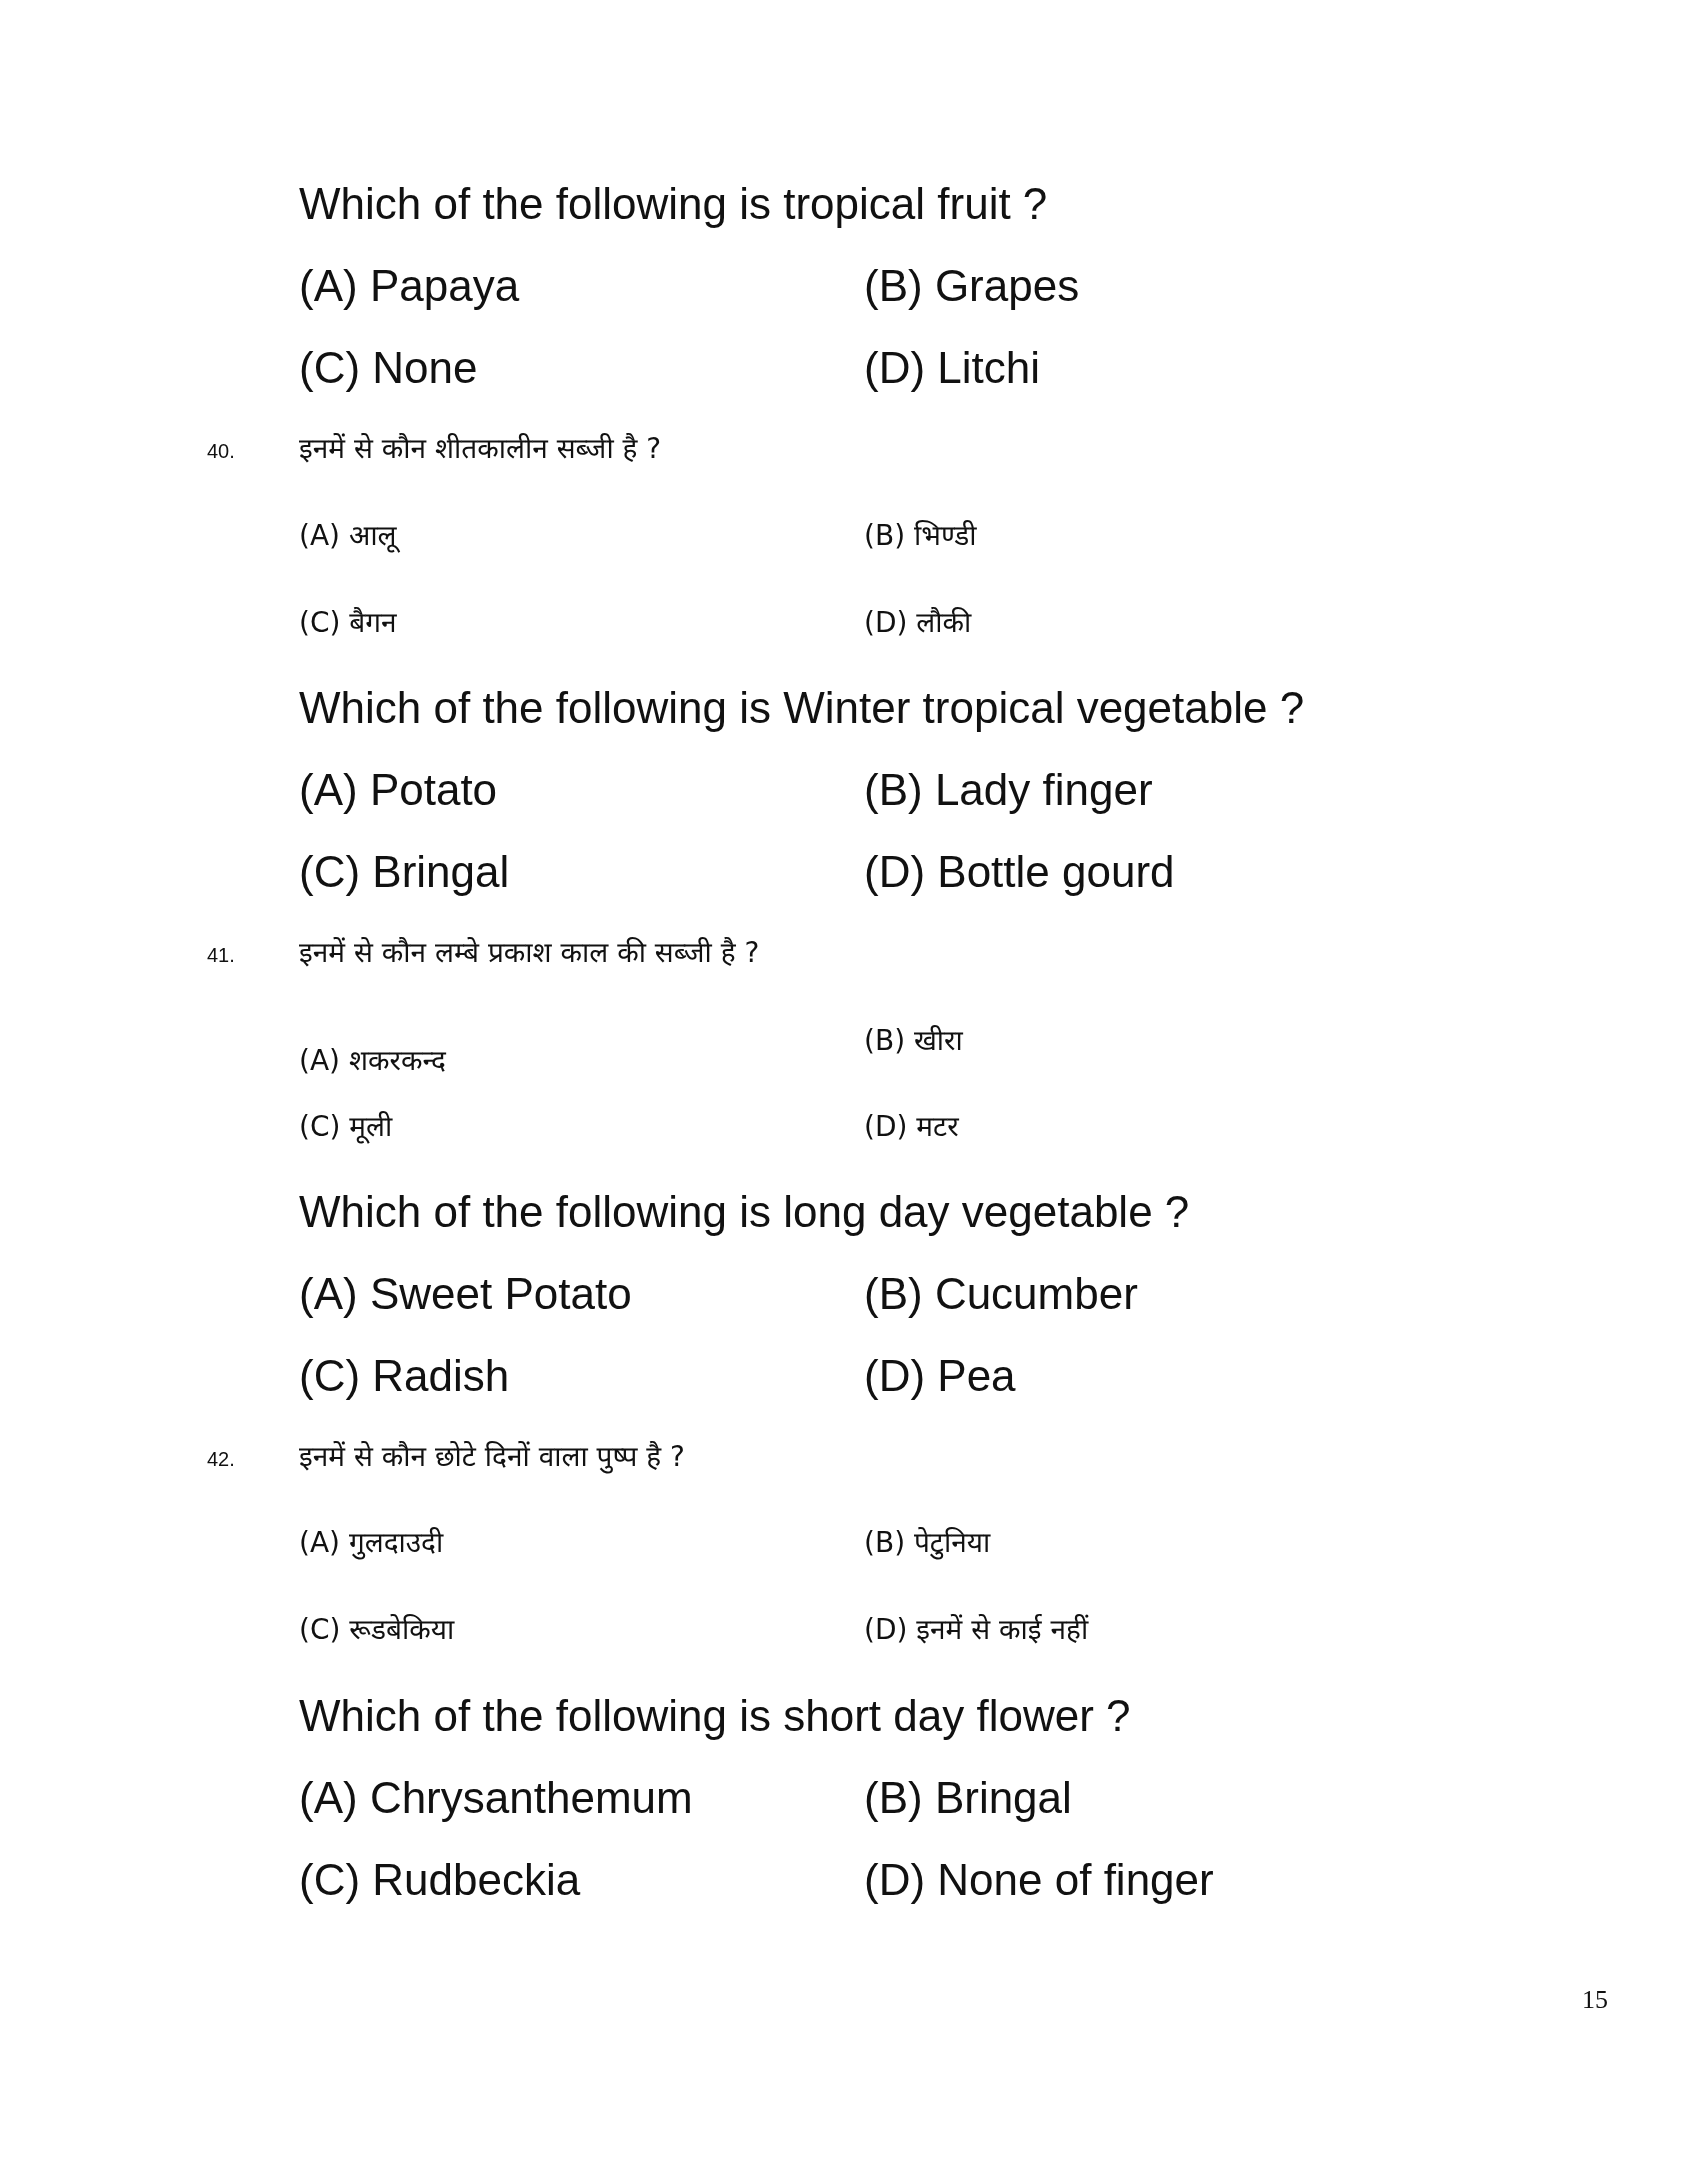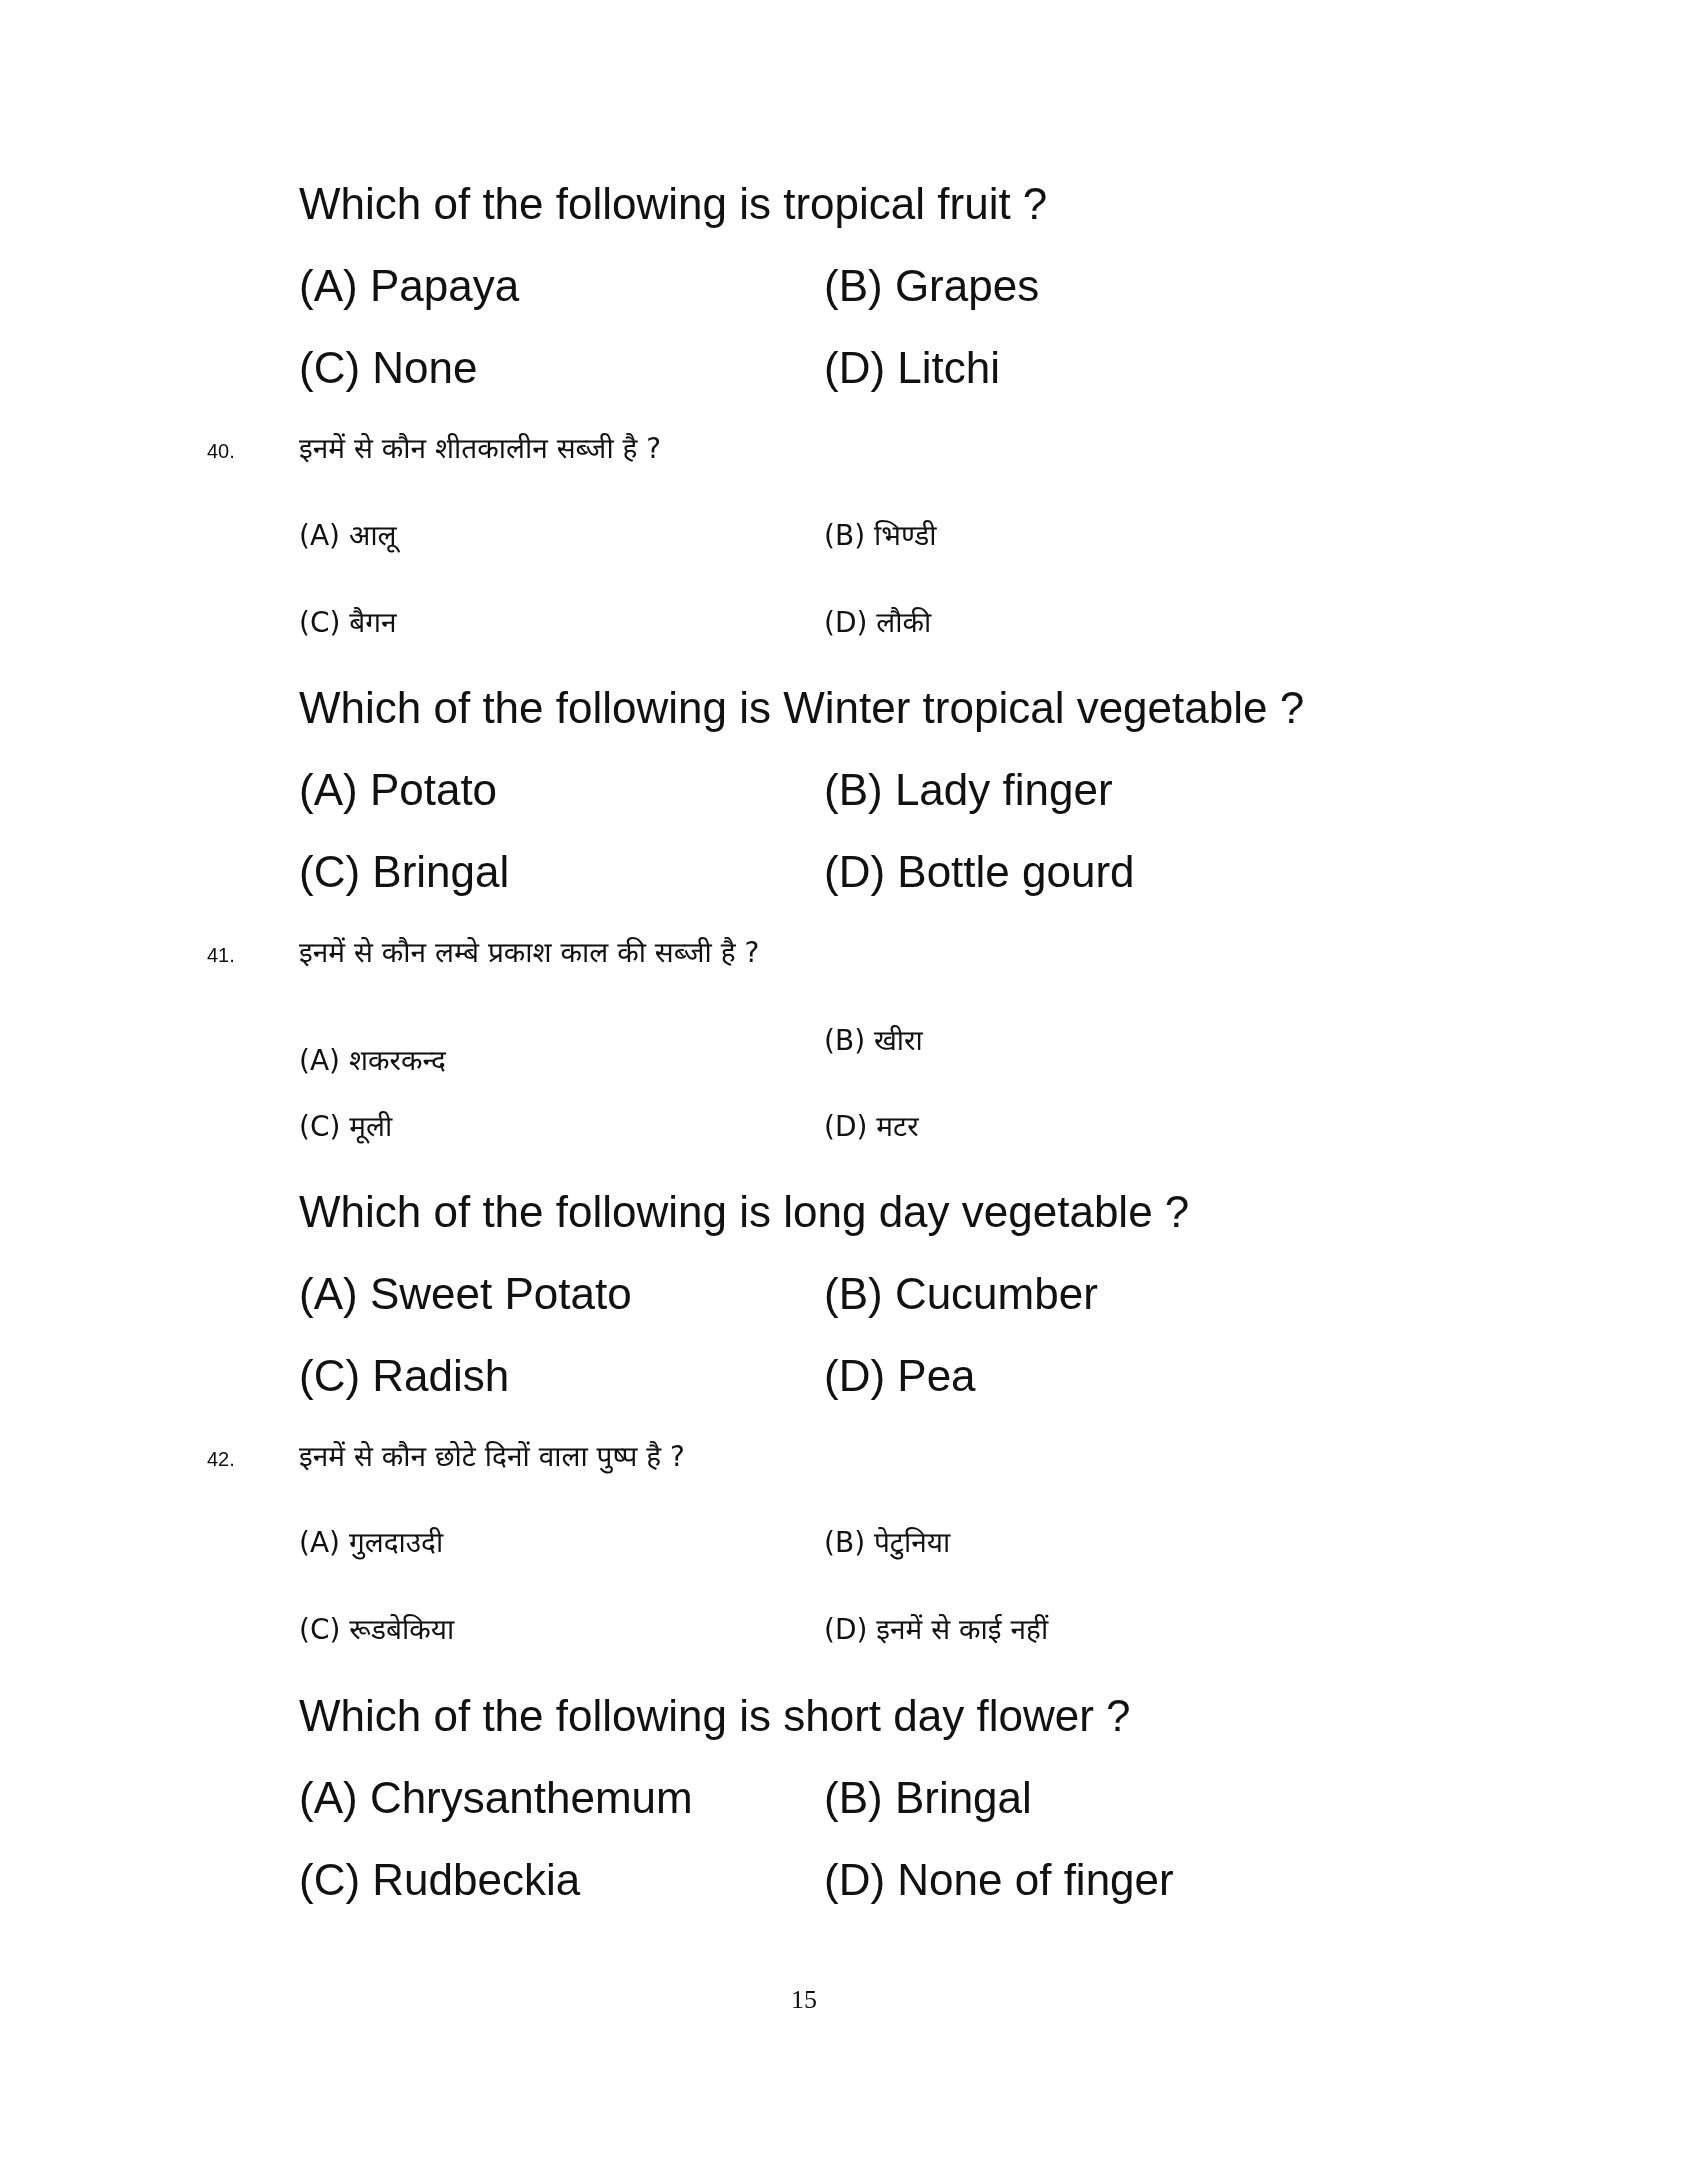--- a/index.html
+++ b/index.html
@@ -2,23 +2,23 @@
 <html><head>
 <meta charset="utf-8">
 <style>
   html, body { margin:0; padding:0; background:#ffffff; }
   body { width:1683px; height:2178px; position:relative; overflow:hidden;
          font-family:"Liberation Sans", "DejaVu Sans", sans-serif; color:#111; }
   .line { position:absolute; font-size:44px; line-height:44px; white-space:nowrap; transform:translateY(-50%); }
   .num { position:absolute; left:207px; font-size:20px; line-height:44px; transform:translateY(-50%); }
   .q { left:299px; }
   .optA { left:299px; }
-  .optB { left:824px; }
+  .optB { left:864px; }
   .hi { font-family:"DejaVu Sans", sans-serif; font-size:28px; }
-  .pageno { position:absolute; left:0; width:1608px; text-align:center; top:1985px;
+  .pageno { position:absolute; left:0; width:1608px; text-align:right; top:1985px;
             font-family:"Liberation Serif", serif; font-size:26px; }
 </style>
 </head>
 <body>
 
 <div>
   <div class="line q" style="top:204px">Which of the following is tropical fruit ?</div>
   <div class="line optA" style="top:286px">(A) Papaya</div>
   <div class="line optB" style="top:286px">(B) Grapes</div>
   <div class="line optA" style="top:368px">(C) None</div>

